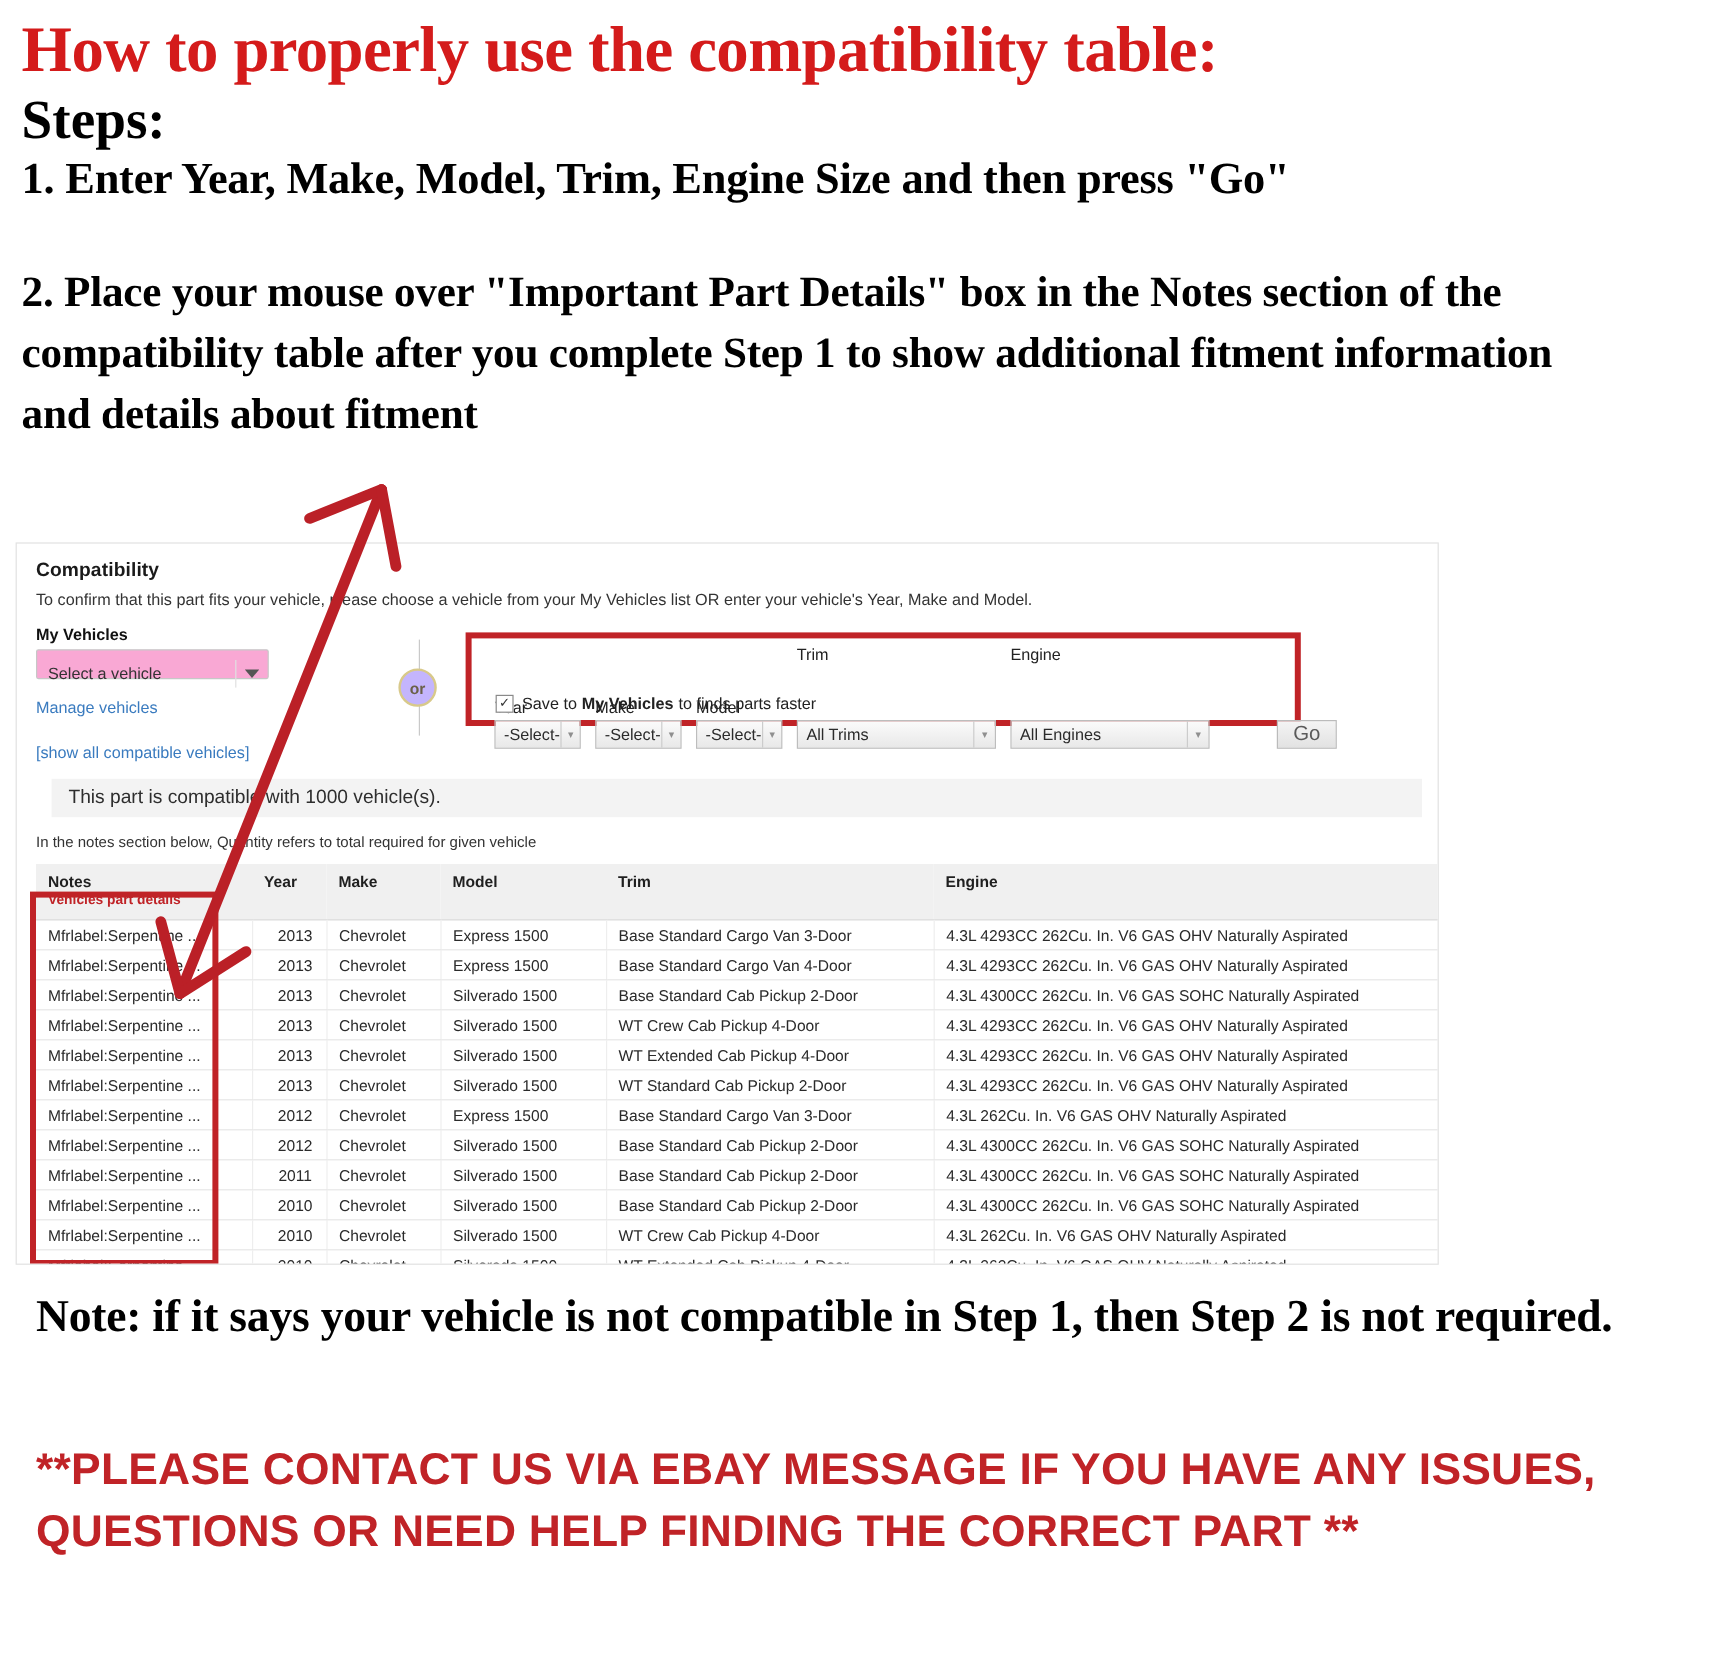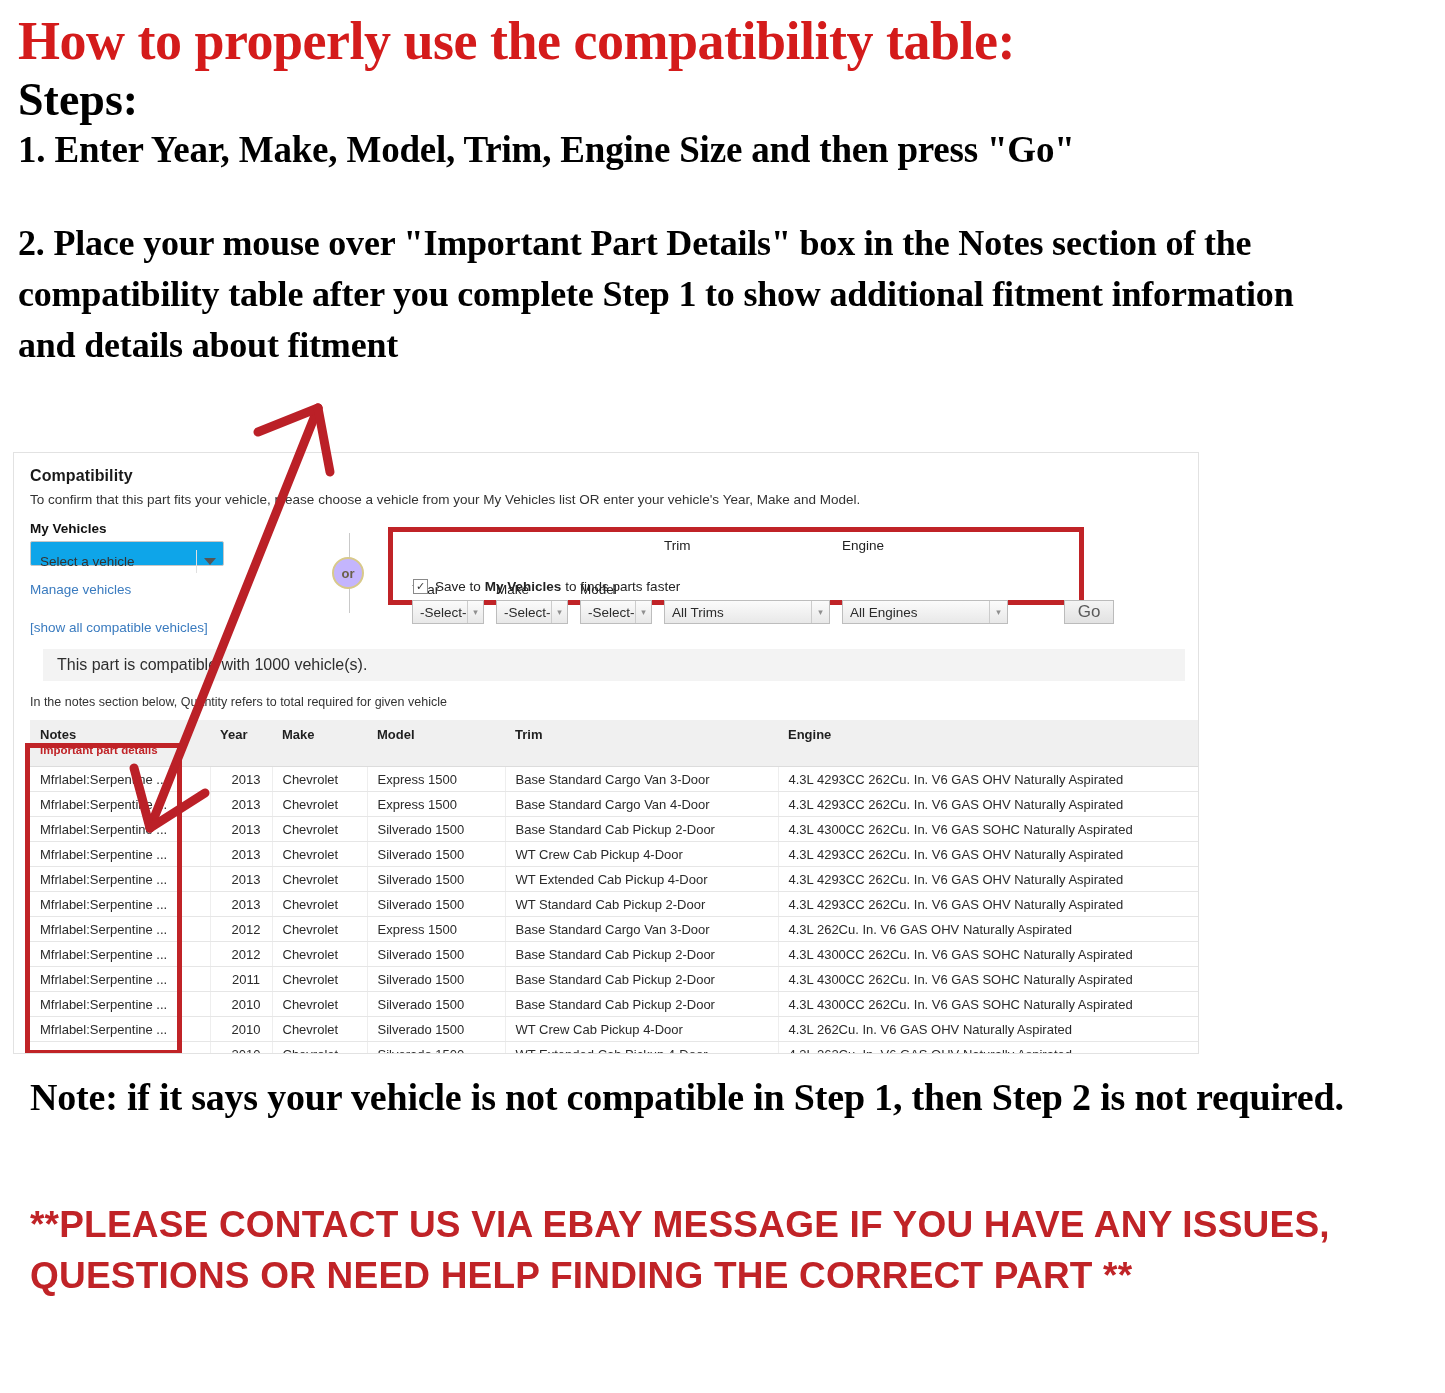--- a/index.html
+++ b/index.html
@@ -99,21 +99,21 @@
     font-size: 13.5px;
     font-weight: bold;
     color: #111111;
     margin-bottom: 5px;
   }
   .veh-select {
     width: 194px;
     height: 25px;
     border: 1px solid #c7c7c7;
     border-radius: 2px;
-    background: #0ea5e9;
+    background: #f9a8d4;
     display: flex;
     align-items: center;
     justify-content: space-between;
     box-sizing: border-box;
     padding: 16px 0 0 9px;
     font-size: 13.5px;
     color: #333333;
   }
   .veh-select .caret {
     width: 26px;
@@ -457,21 +457,21 @@
 
     <div class="compat-banner">This part is compatible with 1000 vehicle(s).</div>
 
     <div class="notes-hint">In the notes section below, Quantity refers to total required for given vehicle</div>
 
     <table class="fitment">
       <thead>
         <tr>
           <th class="c-notes">
             <span>Notes</span>
-            <span class="sub-red">Important part details</span>
+            <span class="sub-red">Vehicles part details</span>
           </th>
           <th class="c-year">Year</th>
           <th class="c-make">Make</th>
           <th class="c-model">Model</th>
           <th class="c-trim">Trim</th>
           <th class="c-engine">Engine</th>
         </tr>
       </thead>
       <tbody id="fitment-body">
           <tr>

